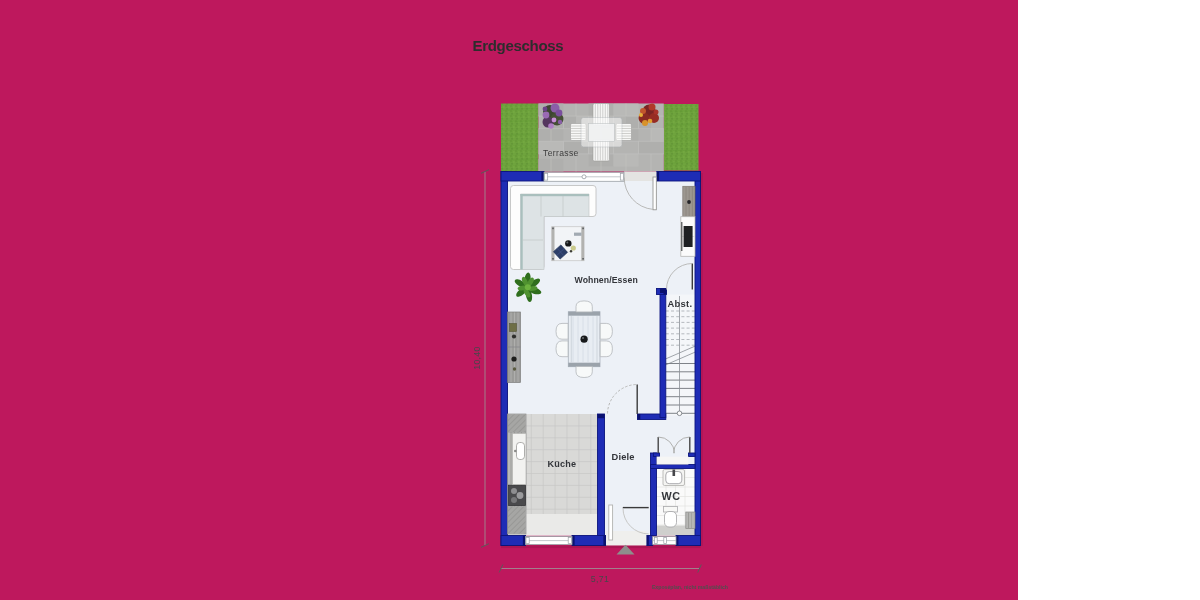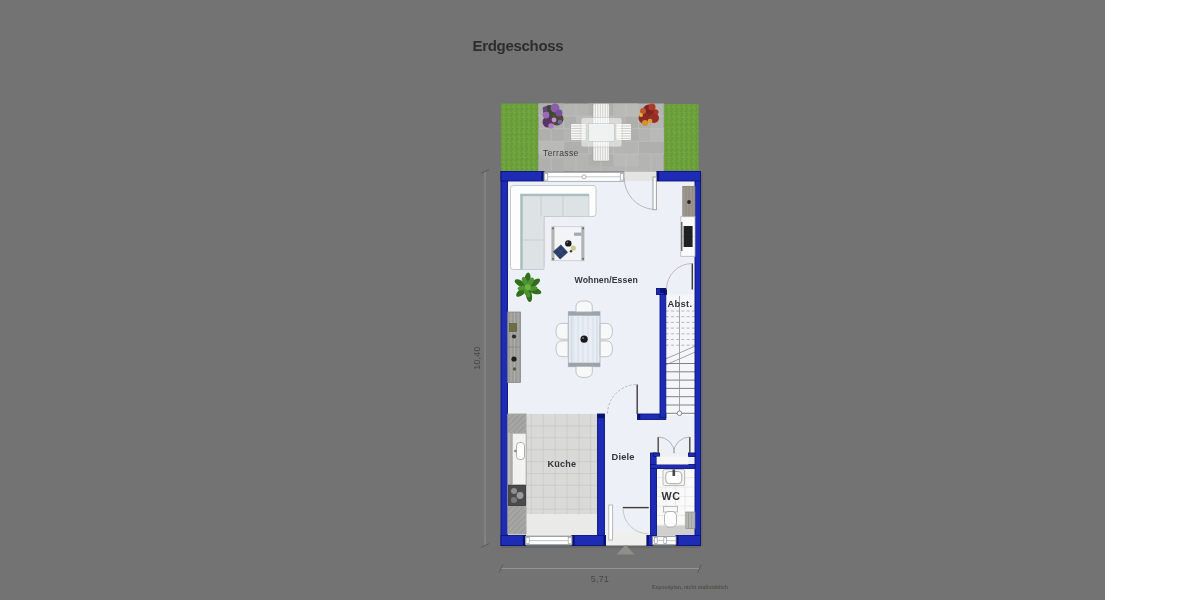--- a/index.html
+++ b/index.html
@@ -1,16 +1,16 @@
 <!DOCTYPE html>
 <html><head>
 <meta charset="utf-8">
 <style>
   html,body{margin:0;padding:0;background:#ffffff;}
-  .page{position:relative;width:1105px;height:600px;background:#737373;overflow:hidden;
+  .page{position:relative;width:1018px;height:600px;background:#be185d;overflow:hidden;
         font-family:"Liberation Sans", sans-serif;}
   svg text{font-family:"Liberation Sans", sans-serif;}
 </style>
 </head>
 <body>
 <div class="page">
 <svg width="1200" height="600" viewBox="0 0 1200 600">
   <defs>
     <linearGradient id="grassg" x1="0" y1="0" x2="1" y2="1">
       <stop offset="0" stop-color="#74a83f"></stop>

